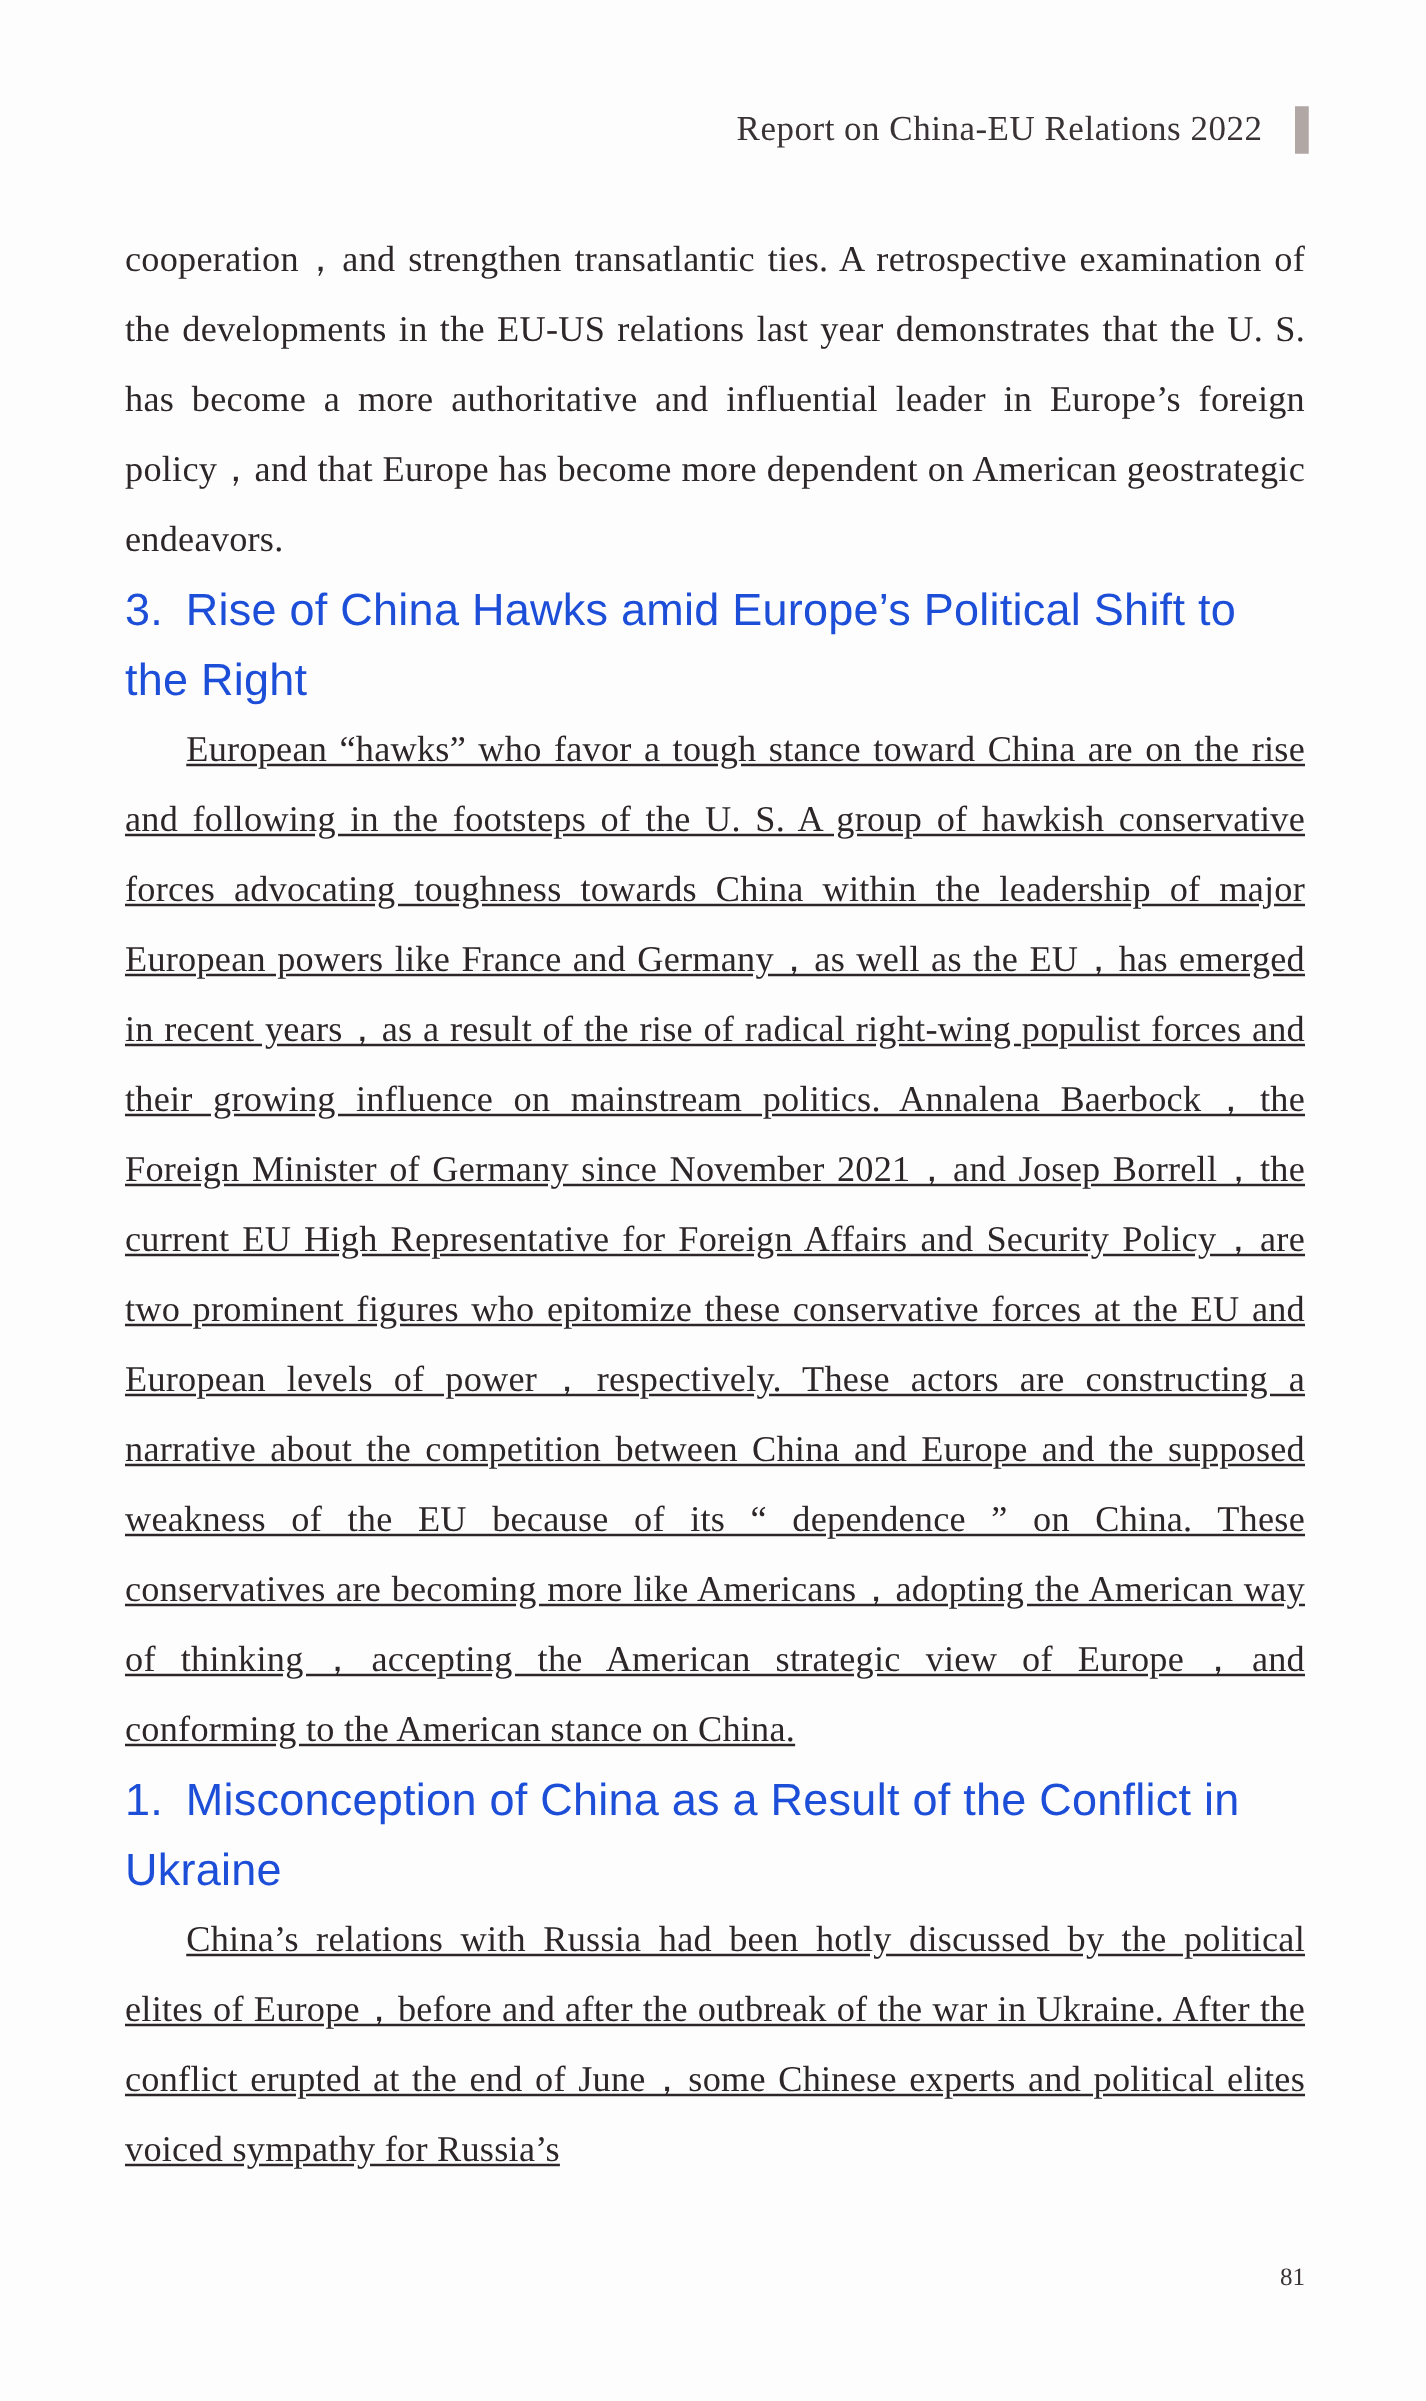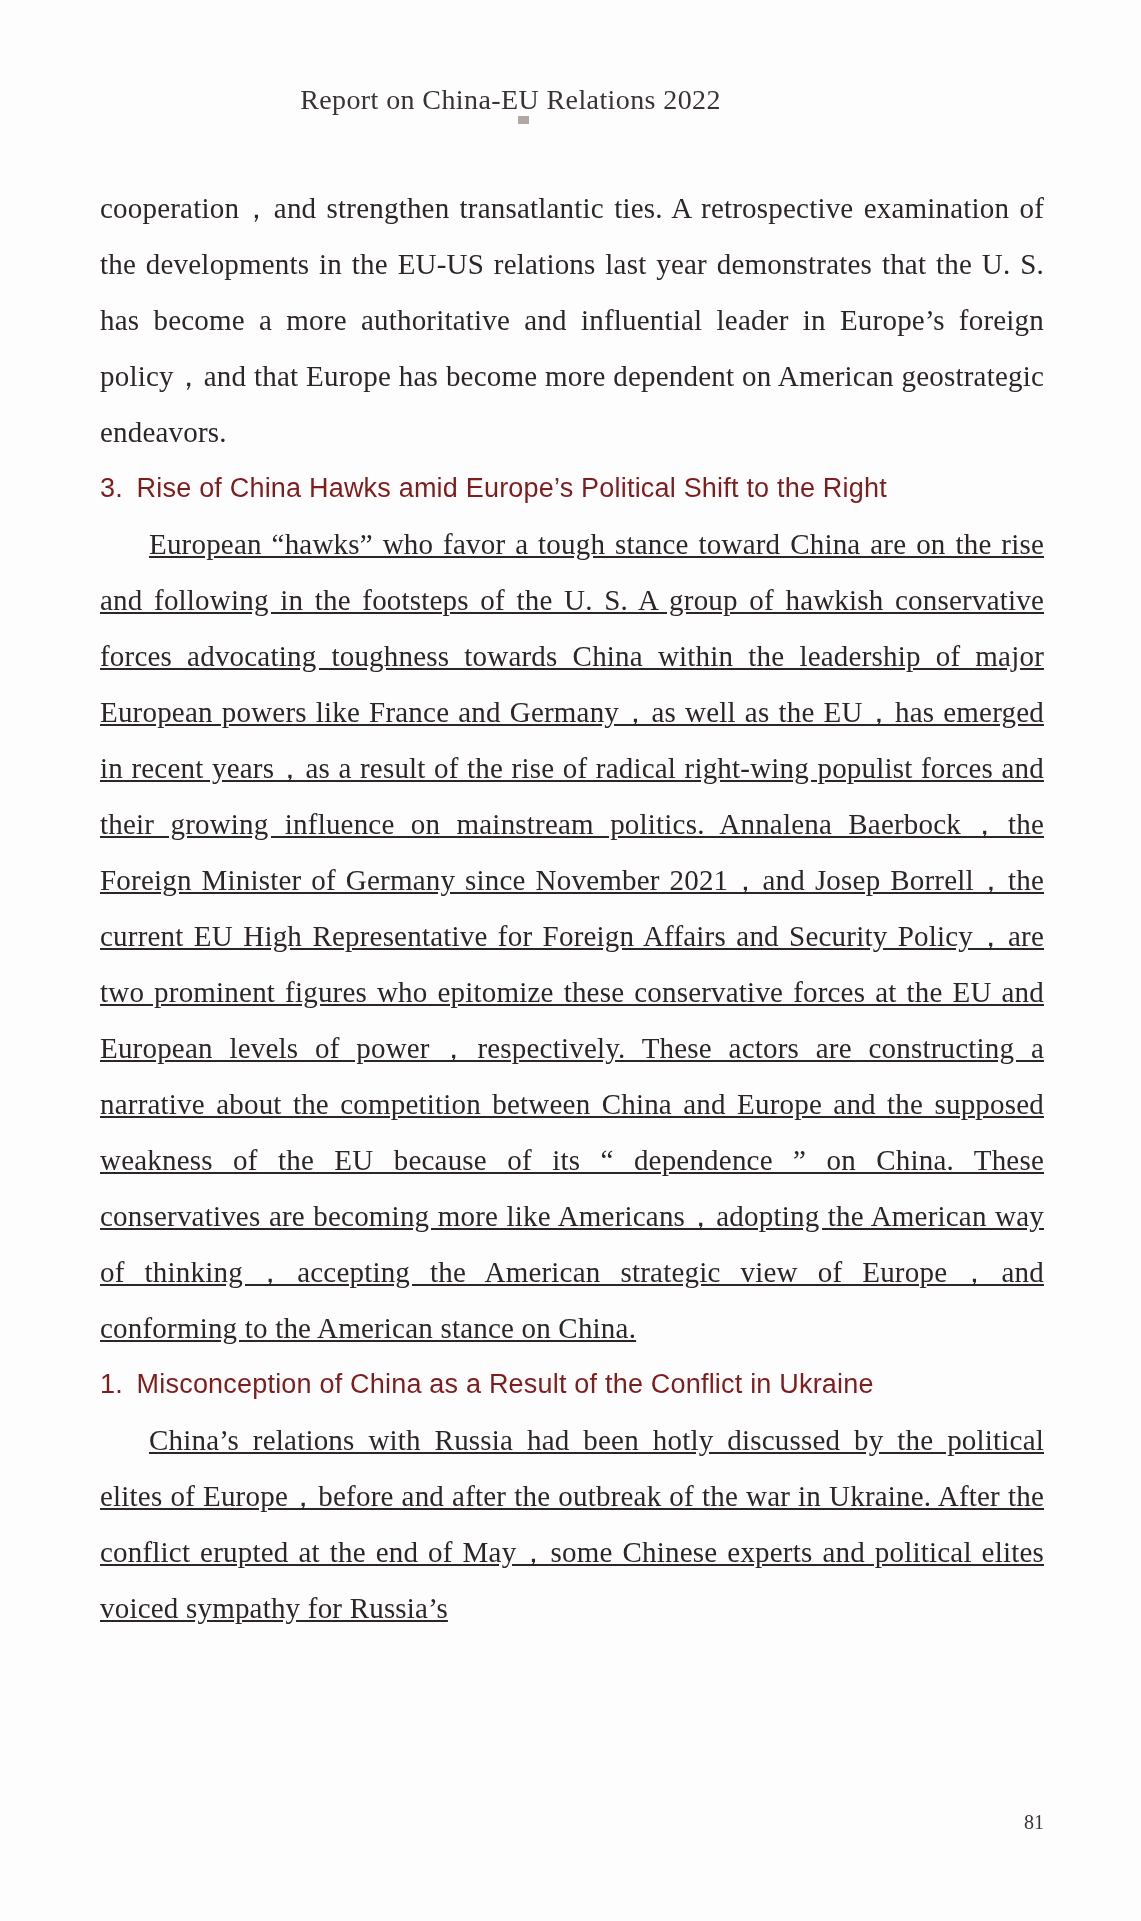--- a/index.html
+++ b/index.html
@@ -18,21 +18,20 @@
   }
   .running-header {
     position: absolute;
     top: 84px;
     left: 0;
     right: 94px;
     display: flex;
     justify-content: flex-end;
     align-items: center;
     height: 40px;
-    flex-direction: column;
   }
   .header-title {
     font-size: 28px;
     letter-spacing: 0.4px;
     color: #3a3336;
     margin-right: 26px;
     white-space: nowrap;
   }
   .header-bar {
     width: 11px;
@@ -53,25 +52,25 @@
   .body-text p {
     margin: 0;
     padding: 0;
   }
   .para-indent {
     text-indent: 49px;
     text-decoration: underline;
   }
   .section-heading {
     font-family: "Liberation Sans", "DejaVu Sans", sans-serif;
-    font-size: 27px;
+    font-size: 36px;
     line-height: 56px;
     padding-left: 49px;
     text-align: left;
-    color: #7f1d1d;
+    color: #1d4ed8;
     letter-spacing: 0.2px;
   }
   .page-number {
     position: absolute;
     top: 1804px;
     right: 97px;
     font-size: 20px;
     line-height: 36px;
     color: #3a3336;
   }
@@ -84,18 +83,18 @@
   <div class="running-header">
     <span class="header-title">Report on China-EU Relations 2022</span>
     <span class="header-bar"></span>
   </div>
 
   <div class="body-text">
     <p>cooperation，and strengthen transatlantic ties. A retrospective examination of the developments in the EU-US relations last year demonstrates that the U. S. has become a more authoritative and influential leader in Europe’s foreign policy，and that Europe has become more dependent on American geostrategic endeavors.</p>
     <p class="section-heading">3. Rise of China Hawks amid Europe’s Political Shift to the Right</p>
     <p class="para-indent">European “hawks” who favor a tough stance toward China are on the rise and following in the footsteps of the U. S. A group of hawkish conservative forces advocating toughness towards China within the leadership of major European powers like France and Germany，as well as the EU，has emerged in recent years，as a result of the rise of radical right-wing populist forces and their growing influence on mainstream politics. Annalena Baerbock，the Foreign Minister of Germany since November 2021，and Josep Borrell，the current EU High Representative for Foreign Affairs and Security Policy，are two prominent figures who epitomize these conservative forces at the EU and European levels of power，respectively. These actors are constructing a narrative about the competition between China and Europe and the supposed weakness of the EU because of its “ dependence ” on China. These conservatives are becoming more like Americans，adopting the American way of thinking，accepting the American strategic view of Europe，and conforming to the American stance on China.</p>
     <p class="section-heading">1. Misconception of China as a Result of the Conflict in Ukraine</p>
-    <p class="para-indent">China’s relations with Russia had been hotly discussed by the political elites of Europe，before and after the outbreak of the war in Ukraine. After the conflict erupted at the end of May，some Chinese experts and political elites voiced sympathy for Russia’s</p>
+    <p class="para-indent">China’s relations with Russia had been hotly discussed by the political elites of Europe，before and after the outbreak of the war in Ukraine. After the conflict erupted at the end of June，some Chinese experts and political elites voiced sympathy for Russia’s</p>
   </div>
 
   <div class="page-number">81</div>
 
 </div>
 
 </body></html>

